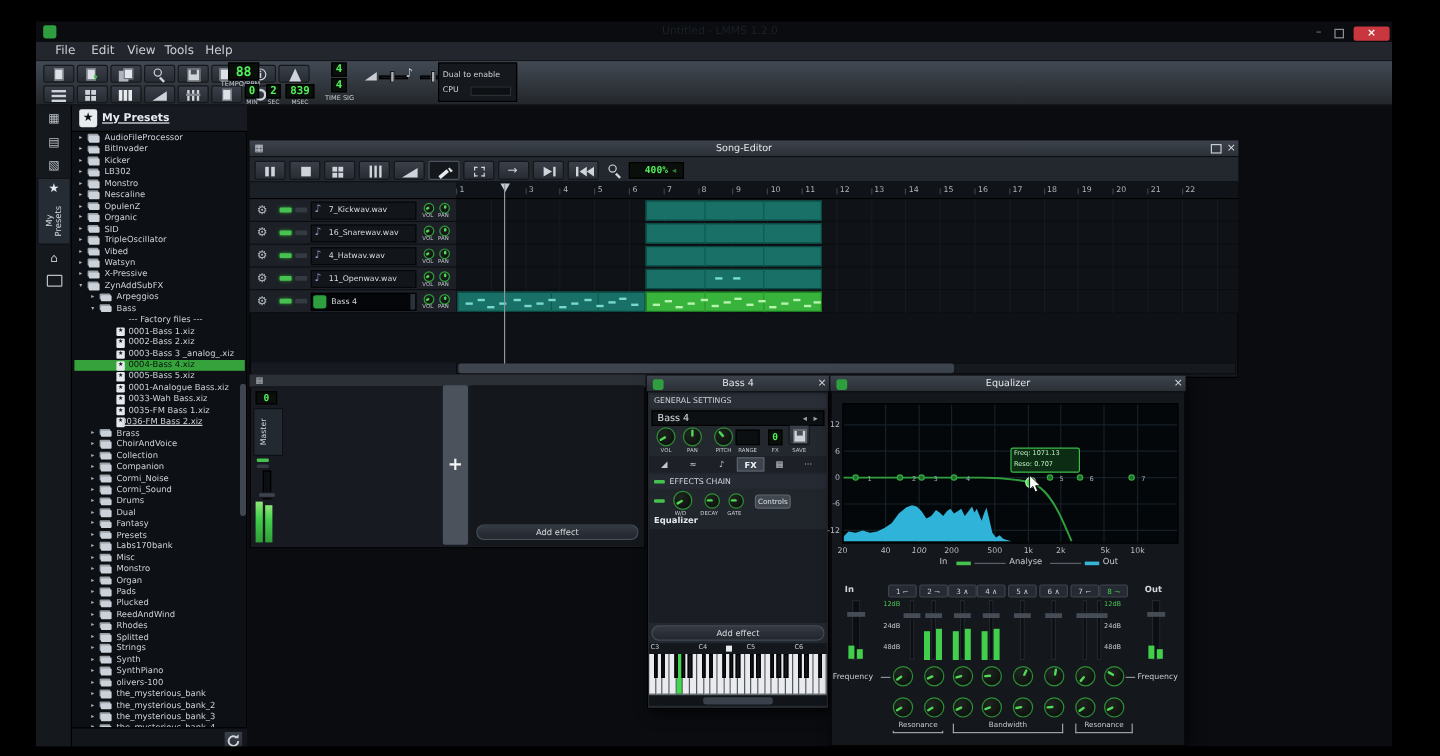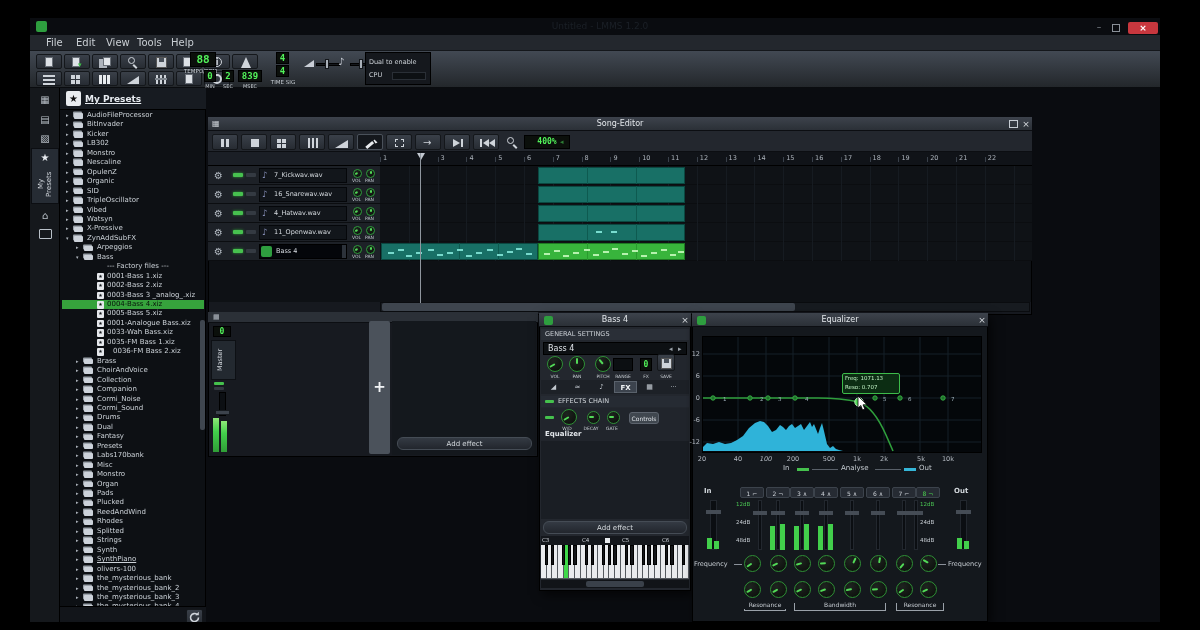--- a/index.html
+++ b/index.html
@@ -173,21 +173,21 @@
     <div style="position: absolute; left: 107px; top: 300px; width: 97px; height: 9.45px; font-size: 7px; color: rgb(7, 19, 10); line-height: 9.45px; white-space: nowrap; overflow: hidden;">0004-Bass 4.xiz</div>
     <div style="position: absolute; left: 97px; top: 310.45px; width: 7px; height: 7.5px; font-size: 5px; color: rgb(20, 24, 28); white-space: nowrap; background: rgb(230, 233, 237); text-align: center; line-height: 7.5px; border-radius: 1px;">★</div>
     <div style="position: absolute; left: 107px; top: 309.45px; width: 97px; height: 9.45px; font-size: 7px; color: rgb(204, 210, 216); line-height: 9.45px; white-space: nowrap; overflow: hidden;">0005-Bass 5.xiz</div>
     <div style="position: absolute; left: 97px; top: 319.9px; width: 7px; height: 7.5px; font-size: 5px; color: rgb(20, 24, 28); white-space: nowrap; background: rgb(230, 233, 237); text-align: center; line-height: 7.5px; border-radius: 1px;">★</div>
     <div style="position: absolute; left: 107px; top: 318.9px; width: 97px; height: 9.45px; font-size: 7px; color: rgb(204, 210, 216); line-height: 9.45px; white-space: nowrap; overflow: hidden;">0001-Analogue Bass.xiz</div>
     <div style="position: absolute; left: 97px; top: 329.35px; width: 7px; height: 7.5px; font-size: 5px; color: rgb(20, 24, 28); white-space: nowrap; background: rgb(230, 233, 237); text-align: center; line-height: 7.5px; border-radius: 1px;">★</div>
     <div style="position: absolute; left: 107px; top: 328.35px; width: 97px; height: 9.45px; font-size: 7px; color: rgb(204, 210, 216); line-height: 9.45px; white-space: nowrap; overflow: hidden;">0033-Wah Bass.xiz</div>
     <div style="position: absolute; left: 97px; top: 338.8px; width: 7px; height: 7.5px; font-size: 5px; color: rgb(20, 24, 28); white-space: nowrap; background: rgb(230, 233, 237); text-align: center; line-height: 7.5px; border-radius: 1px;">★</div>
     <div style="position: absolute; left: 107px; top: 337.8px; width: 97px; height: 9.45px; font-size: 7px; color: rgb(204, 210, 216); line-height: 9.45px; white-space: nowrap; overflow: hidden;">0035-FM Bass 1.xiz</div>
     <div style="position: absolute; left: 97px; top: 348.25px; width: 7px; height: 7.5px; font-size: 5px; color: rgb(20, 24, 28); white-space: nowrap; background: rgb(230, 233, 237); text-align: center; line-height: 7.5px; border-radius: 1px;">★</div>
-    <div style="position: absolute; left: 113px; top: 347.25px; width: 97px; height: 9.45px; font-size: 7px; color: rgb(204, 210, 216); line-height: 9.45px; white-space: nowrap; overflow: hidden;">0036-FM Bass 2.xiz</div>
+    <div style="position: absolute; left: 101px; top: 347.25px; width: 97px; height: 9.45px; font-size: 7px; color: rgb(204, 210, 216); line-height: 9.45px; white-space: nowrap; overflow: hidden; text-decoration: underline;">0036-FM Bass 2.xiz</div>
     <div style="position: absolute; left: 76px; top: 356.7px; width: 7px; height: 9.45px; font-size: 5px; color: rgb(170, 176, 184); line-height: 9.45px; white-space: nowrap;">▸</div>
     <div style="position: absolute; left: 84px; top: 358.9px; width: 9px; height: 5.5px; background: rgb(204, 210, 218); border-radius: 1px; box-shadow: rgb(154, 161, 169) -1px -1.5px 0px 0px;"></div>
     <div style="position: absolute; left: 97px; top: 356.7px; width: 107px; height: 9.45px; font-size: 7px; color: rgb(204, 210, 216); line-height: 9.45px; white-space: nowrap; overflow: hidden;">Brass</div>
     <div style="position: absolute; left: 76px; top: 366.15px; width: 7px; height: 9.45px; font-size: 5px; color: rgb(170, 176, 184); line-height: 9.45px; white-space: nowrap;">▸</div>
     <div style="position: absolute; left: 84px; top: 368.35px; width: 9px; height: 5.5px; background: rgb(204, 210, 218); border-radius: 1px; box-shadow: rgb(154, 161, 169) -1px -1.5px 0px 0px;"></div>
     <div style="position: absolute; left: 97px; top: 366.15px; width: 107px; height: 9.45px; font-size: 7px; color: rgb(204, 210, 216); line-height: 9.45px; white-space: nowrap; overflow: hidden;">ChoirAndVoice</div>
     <div style="position: absolute; left: 76px; top: 375.6px; width: 7px; height: 9.45px; font-size: 5px; color: rgb(170, 176, 184); line-height: 9.45px; white-space: nowrap;">▸</div>
     <div style="position: absolute; left: 84px; top: 377.8px; width: 9px; height: 5.5px; background: rgb(204, 210, 218); border-radius: 1px; box-shadow: rgb(154, 161, 169) -1px -1.5px 0px 0px;"></div>
     <div style="position: absolute; left: 97px; top: 375.6px; width: 107px; height: 9.45px; font-size: 7px; color: rgb(204, 210, 216); line-height: 9.45px; white-space: nowrap; overflow: hidden;">Collection</div>
     <div style="position: absolute; left: 76px; top: 385.05px; width: 7px; height: 9.45px; font-size: 5px; color: rgb(170, 176, 184); line-height: 9.45px; white-space: nowrap;">▸</div>
@@ -239,21 +239,21 @@
     <div style="position: absolute; left: 84px; top: 529px; width: 9px; height: 5.5px; background: rgb(204, 210, 218); border-radius: 1px; box-shadow: rgb(154, 161, 169) -1px -1.5px 0px 0px;"></div>
     <div style="position: absolute; left: 97px; top: 526.8px; width: 107px; height: 9.45px; font-size: 7px; color: rgb(204, 210, 216); line-height: 9.45px; white-space: nowrap; overflow: hidden;">Splitted</div>
     <div style="position: absolute; left: 76px; top: 536.25px; width: 7px; height: 9.45px; font-size: 5px; color: rgb(170, 176, 184); line-height: 9.45px; white-space: nowrap;">▸</div>
     <div style="position: absolute; left: 84px; top: 538.45px; width: 9px; height: 5.5px; background: rgb(204, 210, 218); border-radius: 1px; box-shadow: rgb(154, 161, 169) -1px -1.5px 0px 0px;"></div>
     <div style="position: absolute; left: 97px; top: 536.25px; width: 107px; height: 9.45px; font-size: 7px; color: rgb(204, 210, 216); line-height: 9.45px; white-space: nowrap; overflow: hidden;">Strings</div>
     <div style="position: absolute; left: 76px; top: 545.7px; width: 7px; height: 9.45px; font-size: 5px; color: rgb(170, 176, 184); line-height: 9.45px; white-space: nowrap;">▸</div>
     <div style="position: absolute; left: 84px; top: 547.9px; width: 9px; height: 5.5px; background: rgb(204, 210, 218); border-radius: 1px; box-shadow: rgb(154, 161, 169) -1px -1.5px 0px 0px;"></div>
     <div style="position: absolute; left: 97px; top: 545.7px; width: 107px; height: 9.45px; font-size: 7px; color: rgb(204, 210, 216); line-height: 9.45px; white-space: nowrap; overflow: hidden;">Synth</div>
     <div style="position: absolute; left: 76px; top: 555.15px; width: 7px; height: 9.45px; font-size: 5px; color: rgb(170, 176, 184); line-height: 9.45px; white-space: nowrap;">▸</div>
     <div style="position: absolute; left: 84px; top: 557.35px; width: 9px; height: 5.5px; background: rgb(204, 210, 218); border-radius: 1px; box-shadow: rgb(154, 161, 169) -1px -1.5px 0px 0px;"></div>
-    <div style="position: absolute; left: 97px; top: 555.15px; width: 107px; height: 9.45px; font-size: 7px; color: rgb(204, 210, 216); line-height: 9.45px; white-space: nowrap; overflow: hidden; text-decoration: underline;">SynthPiano</div>
+    <div style="position: absolute; left: 97px; top: 555.15px; width: 107px; height: 9.45px; font-size: 7px; color: rgb(204, 210, 216); line-height: 9.45px; white-space: nowrap; overflow: hidden;">SynthPiano</div>
     <div style="position: absolute; left: 76px; top: 564.6px; width: 7px; height: 9.45px; font-size: 5px; color: rgb(170, 176, 184); line-height: 9.45px; white-space: nowrap;">▸</div>
     <div style="position: absolute; left: 84px; top: 566.8px; width: 9px; height: 5.5px; background: rgb(204, 210, 218); border-radius: 1px; box-shadow: rgb(154, 161, 169) -1px -1.5px 0px 0px;"></div>
     <div style="position: absolute; left: 97px; top: 564.6px; width: 107px; height: 9.45px; font-size: 7px; color: rgb(204, 210, 216); line-height: 9.45px; white-space: nowrap; overflow: hidden;">olivers-100</div>
     <div style="position: absolute; left: 76px; top: 574.05px; width: 7px; height: 9.45px; font-size: 5px; color: rgb(170, 176, 184); line-height: 9.45px; white-space: nowrap;">▸</div>
     <div style="position: absolute; left: 84px; top: 576.25px; width: 9px; height: 5.5px; background: rgb(204, 210, 218); border-radius: 1px; box-shadow: rgb(154, 161, 169) -1px -1.5px 0px 0px;"></div>
     <div style="position: absolute; left: 97px; top: 574.05px; width: 107px; height: 9.45px; font-size: 7px; color: rgb(204, 210, 216); line-height: 9.45px; white-space: nowrap; overflow: hidden;">the_mysterious_bank</div>
     <div style="position: absolute; left: 76px; top: 583.5px; width: 7px; height: 9.45px; font-size: 5px; color: rgb(170, 176, 184); line-height: 9.45px; white-space: nowrap;">▸</div>
     <div style="position: absolute; left: 84px; top: 585.7px; width: 9px; height: 5.5px; background: rgb(204, 210, 218); border-radius: 1px; box-shadow: rgb(154, 161, 169) -1px -1.5px 0px 0px;"></div>
     <div style="position: absolute; left: 97px; top: 583.5px; width: 107px; height: 9.45px; font-size: 7px; color: rgb(204, 210, 216); line-height: 9.45px; white-space: nowrap; overflow: hidden;">the_mysterious_bank_2</div>
     <div style="position: absolute; left: 76px; top: 592.95px; width: 7px; height: 9.45px; font-size: 5px; color: rgb(170, 176, 184); line-height: 9.45px; white-space: nowrap;">▸</div>

